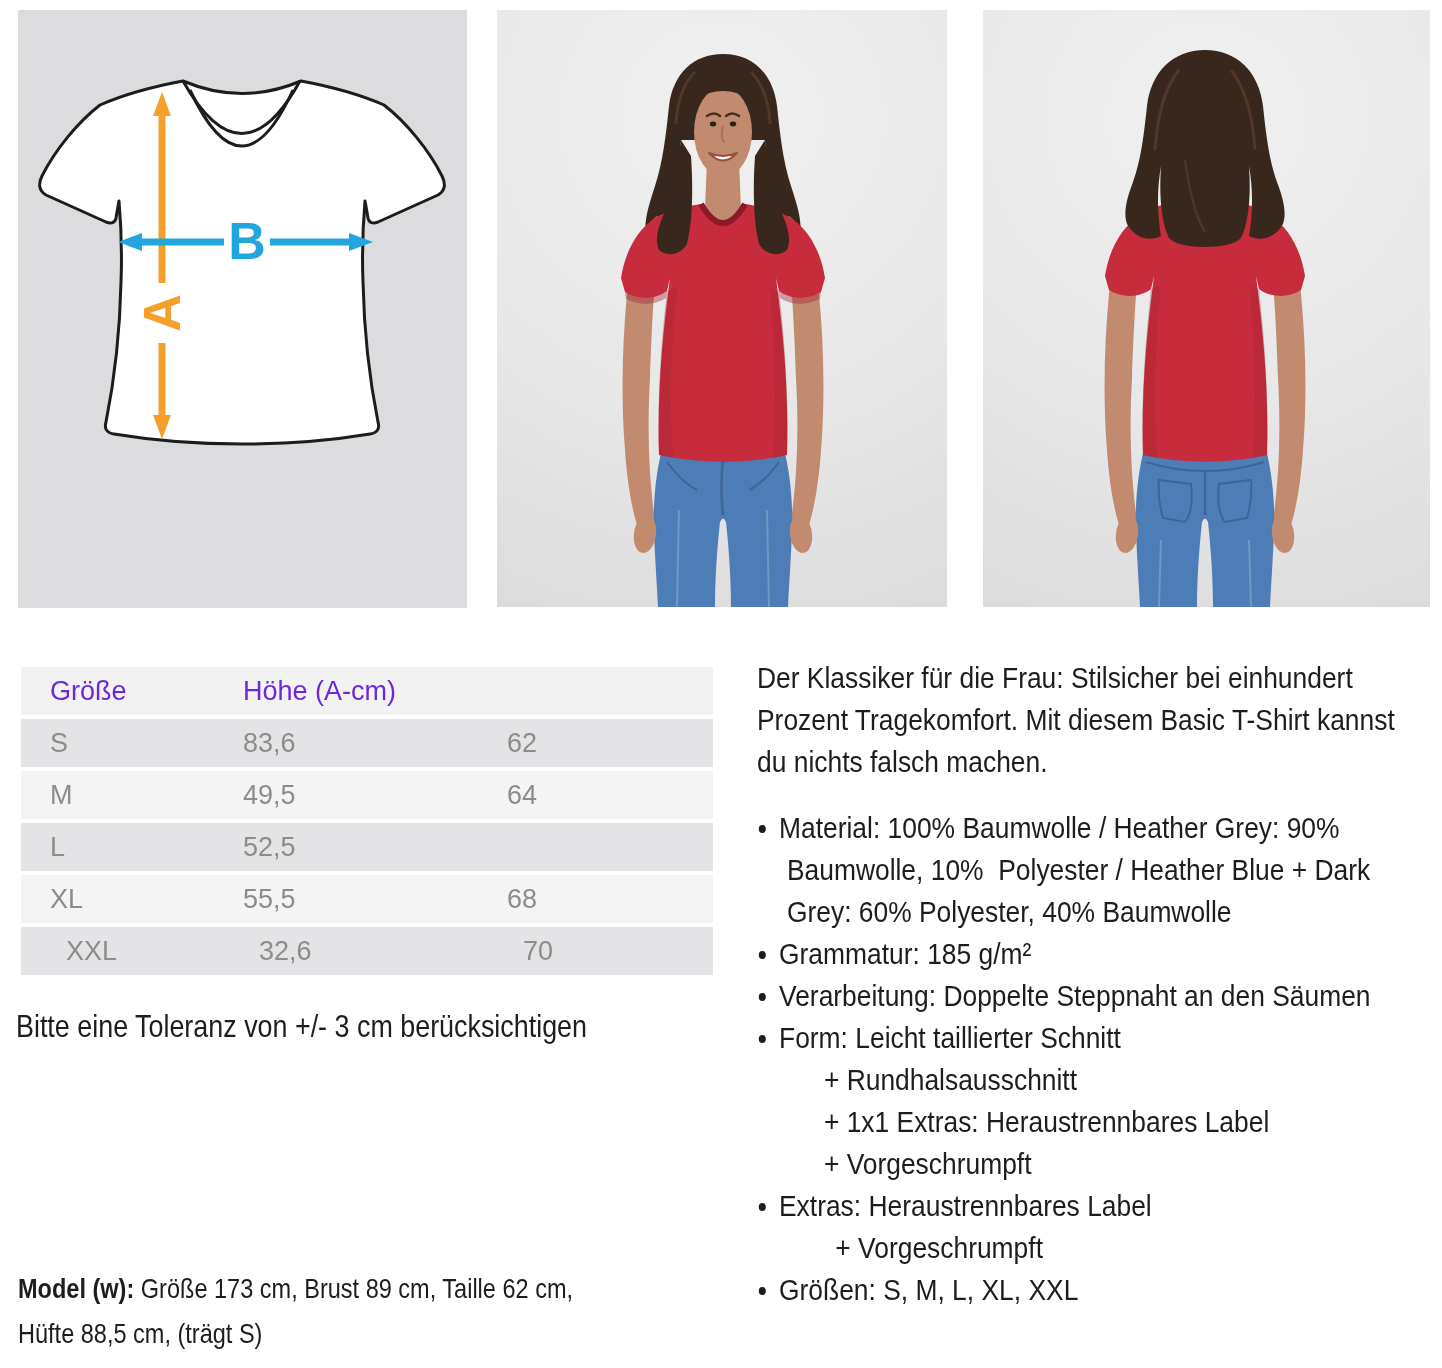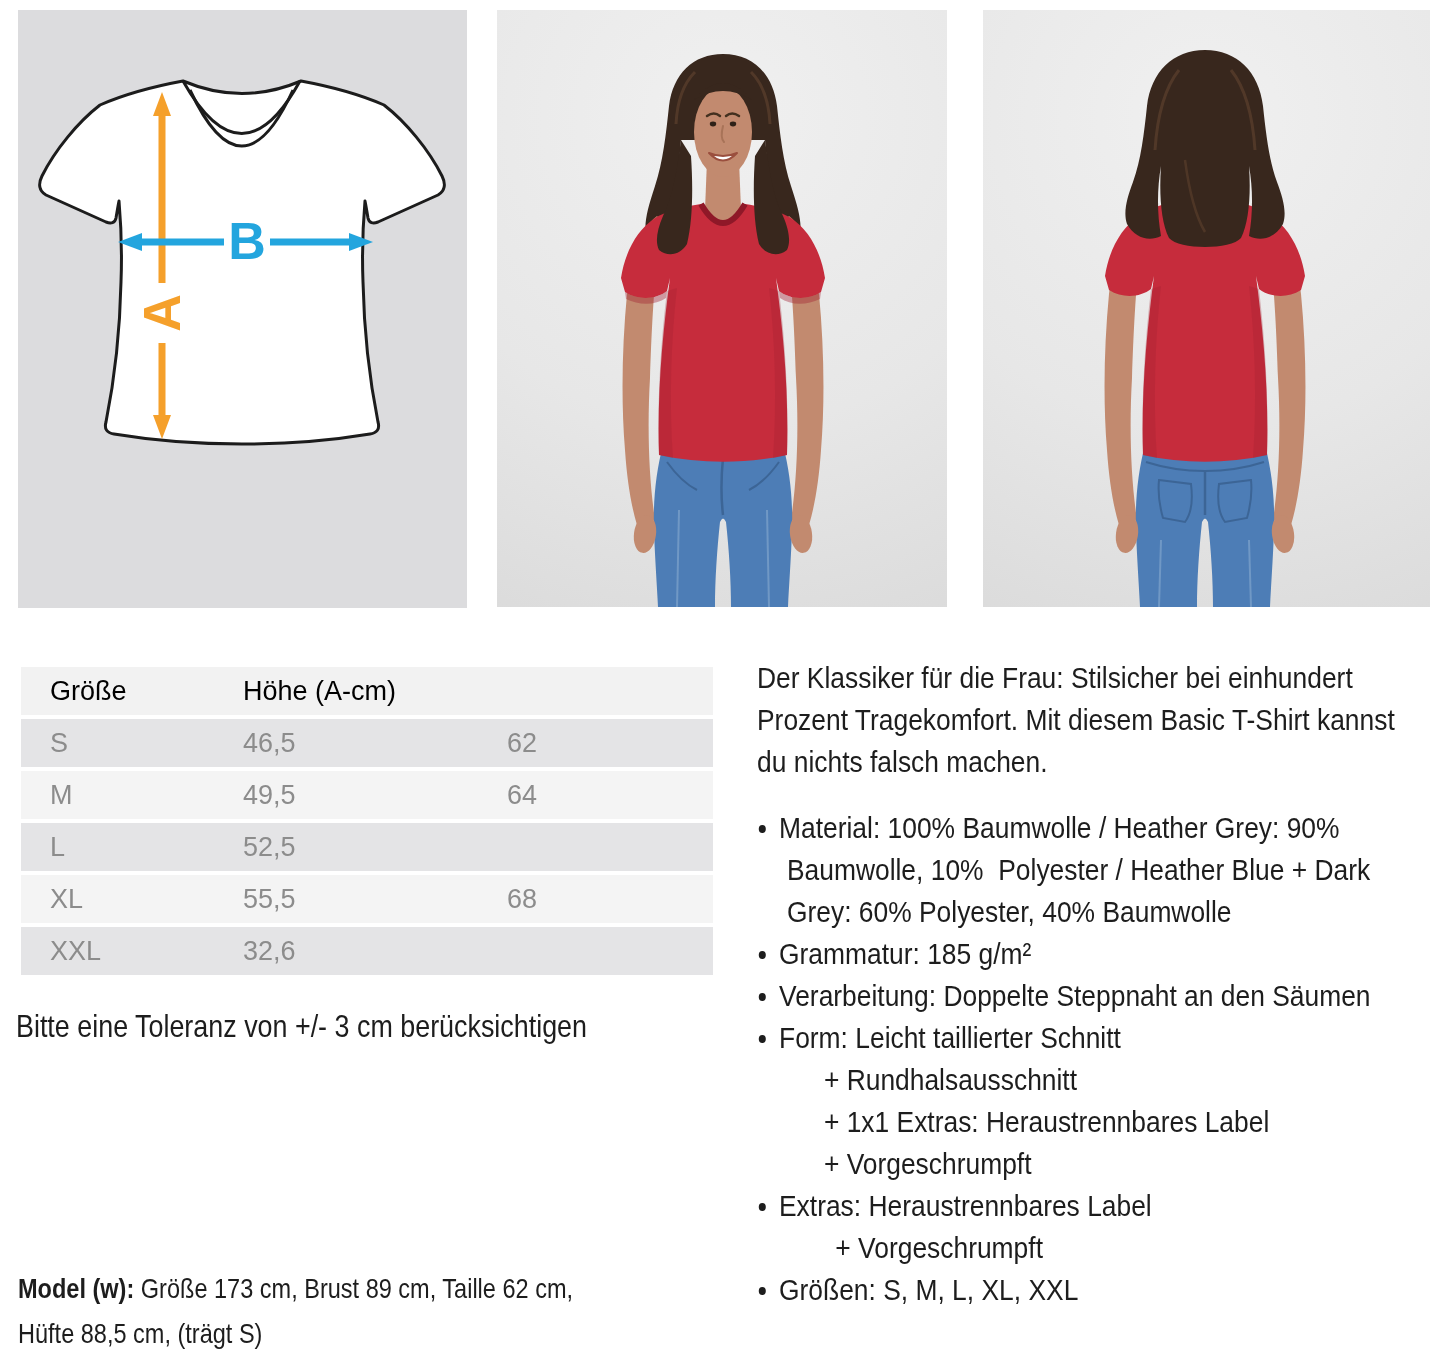--- a/index.html
+++ b/index.html
@@ -10,22 +10,22 @@
   #diagram-panel{left:18px;width:449px;height:598px;background:var(--diagram-bg);}
   #photo-front-panel{left:497px;width:450px;height:597px;
       background:radial-gradient(130% 95% at 50% 18%, #f0f0f0 0%, #e7e7e7 55%, #dadada 100%);}
   #photo-back-panel{left:983px;width:447px;height:597px;
       background:radial-gradient(130% 95% at 50% 18%, #f0f0f0 0%, #e7e7e7 55%, #dadada 100%);}
   .panel svg{display:block;width:100%;height:100%;}
   
   #size-table{position:absolute;left:21px;top:667px;width:692px;}
   .trow{display:grid;grid-template-columns:222px 264px 1fr;height:48px;line-height:48px;
         margin-bottom:4px;font-size:27px;}
-  .trow:last-child{margin-bottom:0;}
-  .trow.head{background:var(--table-header-bg);color:#000000;}
+  .trow:last-child{margin-bottom:0;padding-left:16px;}
+  .trow.head{background:var(--table-header-bg);color:#6d28d9;}
   .trow.dark{background:var(--table-row-dark);color:#8c8c8c;}
   .trow.light{background:var(--table-row-light);color:#8c8c8c;}
   .trow .c1{padding-left:29px;}
   
   .cond{transform:scaleX(0.84);transform-origin:0 0;white-space:pre;}
   #tolerance-note{position:absolute;left:16px;top:1006px;font-size:32px;line-height:40px;}
   #model-info{position:absolute;left:18px;top:1266px;font-size:28px;line-height:45px;}
   #model-info b{font-weight:bold;}
   #desc-intro{position:absolute;left:757px;top:657px;}
   #desc-items{position:absolute;left:757px;top:807px;}
@@ -176,40 +176,41 @@
     </svg>
   </div>
 
   <div id="size-table">
       <div class="trow head">
         <div class="c1">Größe</div>
         <div class="c3">Höhe (A-cm)</div>
       </div>
       <div class="trow dark">
         <div class="c1">S</div>
-        <div class="c2">46,5</div>
+        <div class="c2">83,6</div>
         <div class="c3">62</div>
       </div>
       <div class="trow light">
         <div class="c1">M</div>
         <div class="c2">49,5</div>
         <div class="c3">64</div>
       </div>
       <div class="trow dark">
         <div class="c1">L</div>
         <div class="c2">52,5</div>
       </div>
       <div class="trow light">
         <div class="c1">XL</div>
         <div class="c2">55,5</div>
         <div class="c3">68</div>
       </div>
       <div class="trow dark">
         <div class="c1">XXL</div>
         <div class="c2">32,6</div>
+        <div class="c3">70</div>
       </div>
     </div>
 
   <div id="tolerance-note" class="cond">Bitte eine Toleranz von +/- 3 cm berücksichtigen</div>
 
   <div id="model-info">
     <div class="cond"><b>Model (w):</b><span> Größe 173 cm, Brust 89 cm, Taille 62 cm,</span></div>
     <div class="cond">Hüfte 88,5 cm, (trägt S)</div>
   </div>
 

